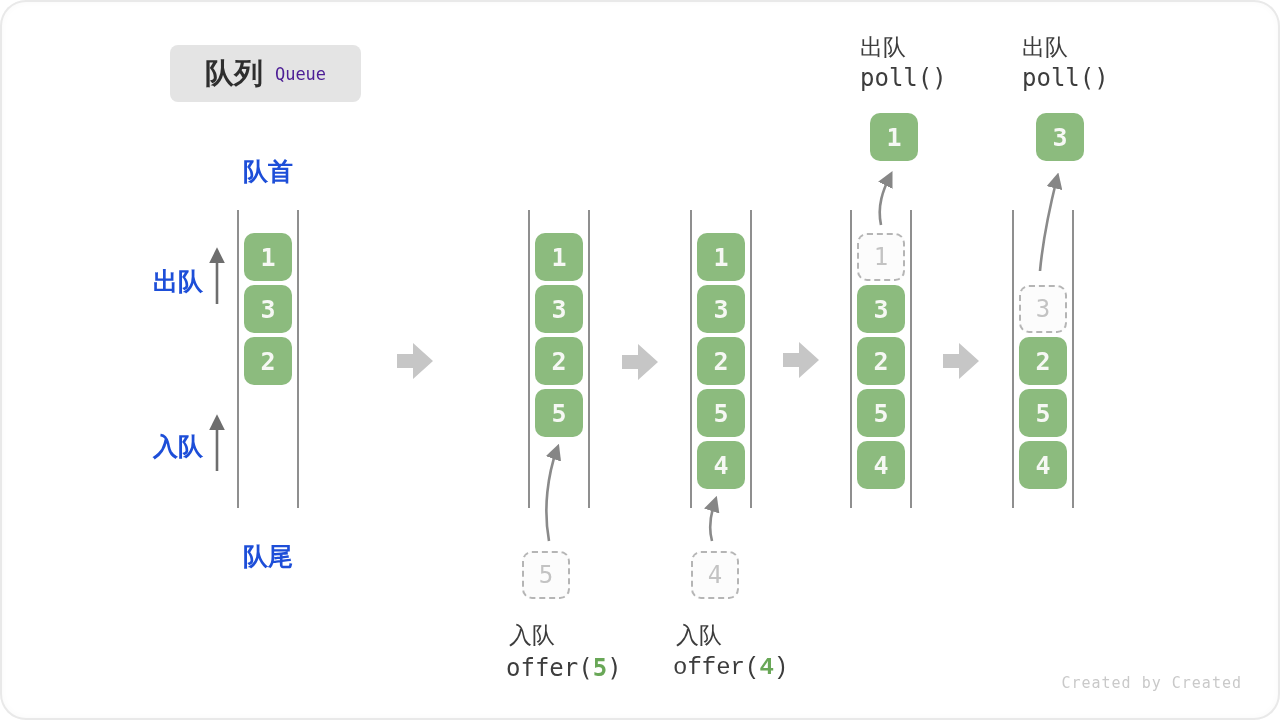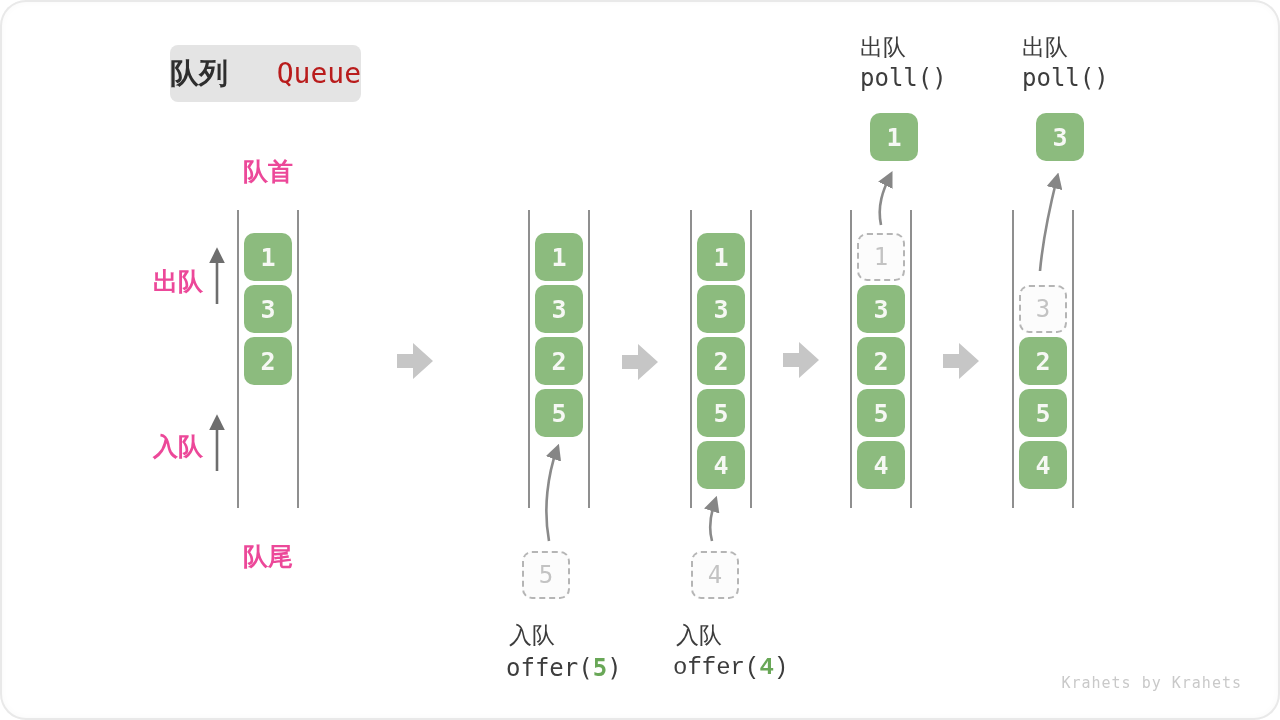--- a/index.html
+++ b/index.html
@@ -10,39 +10,39 @@
     border-radius:26px;
     box-shadow:inset 0 0 0 2px #e9e9e9, inset 0 0 10px rgba(0,0,0,0.04);
     overflow:hidden;
     font-family:"Liberation Sans", sans-serif;
   }
   .abs{position:absolute;}
   
   .title-box{
     left:170px;top:45px;width:191px;height:57px;
     background:#e4e4e4;border-radius:8px;
-    display:flex;align-items:center;justify-content:space-between;gap:12px;
+    display:flex;align-items:center;justify-content:center;gap:12px;
   }
   .title-zh{font-size:29px;font-weight:bold;color:#2e2e2e;}
-  .title-en{font-size:28px;color:#b91c1c;font-family:"DejaVu Sans Mono", monospace;}
+  .title-en{font-size:17px;color:#4c1d95;font-family:"DejaVu Sans Mono", monospace;}
   
   .rails{
     top:210px;height:298px;width:62px;box-sizing:border-box;
     border-left:2px solid #8f8f8f;border-right:2px solid #8f8f8f;
   }
   
   .cell{
     width:48px;height:48px;border-radius:10px;box-sizing:border-box;
     display:flex;align-items:center;justify-content:center;
     font-family:"DejaVu Sans Mono", monospace;
   }
   .cell.solid{background:#8CBB7E;color:#f6f8f4;font-size:25px;font-weight:bold;}
   .cell.ghost{border:2px dashed #b5b5b5;background:#fcfcfc;color:#c3c3c3;font-size:24px;font-weight:normal;}
   
-  .zh-bold{font-size:25px;font-weight:bold;color:#ec4899;}
+  .zh-bold{font-size:25px;font-weight:bold;color:#1d4ed8;}
   .zh-op{font-size:23px;font-weight:500;color:#3d3d3d;}
   .code{font-family:"DejaVu Sans Mono", monospace;font-size:24px;color:#3d3d3d;white-space:pre;}
   .code .arg{color:#69A757;font-weight:bold;}
   .center62{width:62px;text-align:center;}
   .watermark{
     right:38px;top:674px;font-family:"DejaVu Sans Mono", monospace;
     font-size:15px;color:#c9c9c9;letter-spacing:1px;
   }
   svg.overlay{left:0;top:0;pointer-events:none;}
 </style>
@@ -144,15 +144,15 @@
       <path d="M783,353 h16 v-11 l20,18 l-20,18 v-11 h-16 z"></path>
       <path d="M943,354 h16 v-11 l20,18 l-20,18 v-11 h-16 z"></path>
     </g>
 
     <path d="M549,541 C543,508 548,474 557,449" stroke="#8a8a8a" stroke-width="2.6" fill="none" marker-end="url(#ah)"></path>
     <path d="M712,541 C708,527 711,513 715,501" stroke="#8a8a8a" stroke-width="2.6" fill="none" marker-end="url(#ah)"></path>
     <path d="M881,225 C877,206 883,190 890,176" stroke="#8a8a8a" stroke-width="2.6" fill="none" marker-end="url(#ah)"></path>
     <path d="M1040,271 C1043,238 1050,206 1057,178" stroke="#8a8a8a" stroke-width="2.6" fill="none" marker-end="url(#ah)"></path>
   </svg>
 
-  <div class="abs watermark">Krahets by Krahets</div>
+  <div class="abs watermark">Created by Created</div>
 
 </div>
 
 </body></html>

